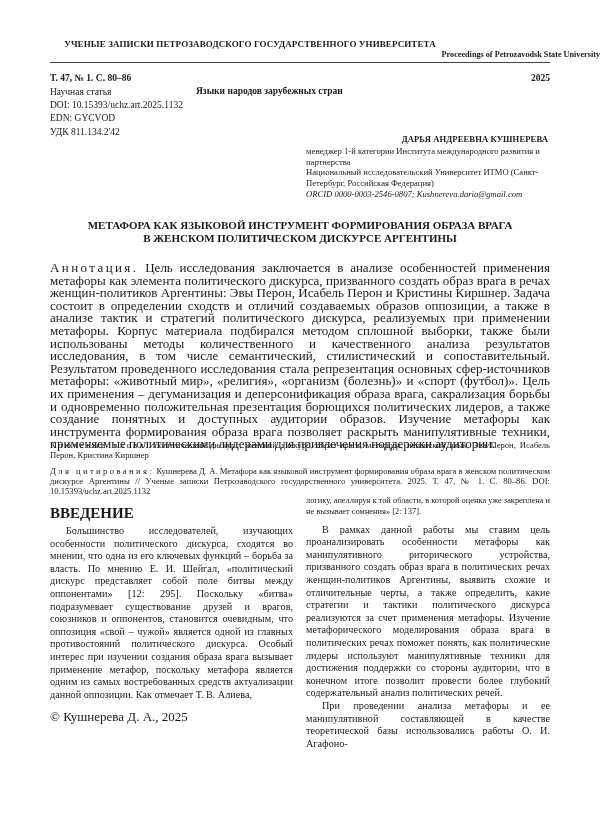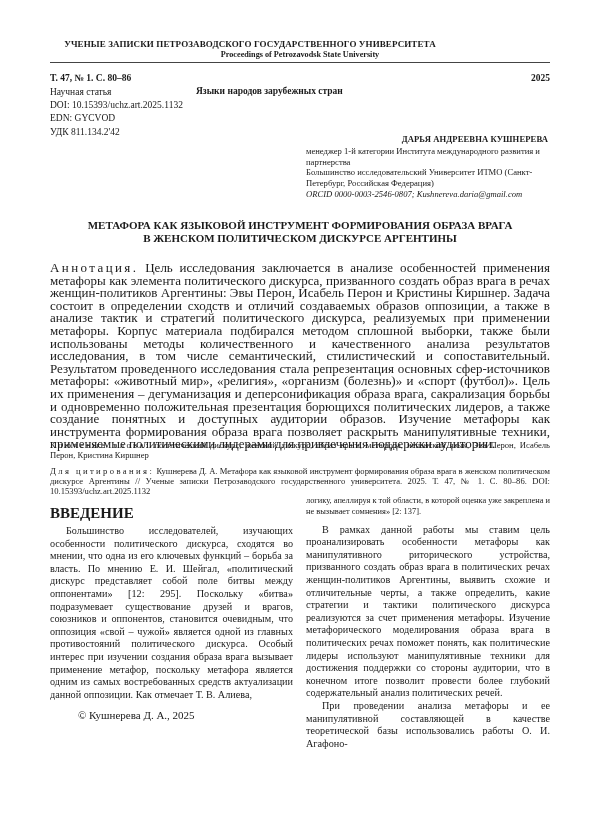--- a/index.html
+++ b/index.html
@@ -1,40 +1,40 @@
 <!DOCTYPE html>
 <html><head>
 <meta charset="utf-8">
 <style>
   html, body { margin: 0; padding: 0; background: #ffffff; }
   body { width: 600px; height: 820px; position: relative; overflow: hidden; color: #1a1a1a; font-family: "Liberation Serif", "DejaVu Serif", serif; }
   .abs { position: absolute; }
   .journal-title { top: 39px; left: 0; width: 500px; text-align: center; font-weight: bold; font-size: 9px; letter-spacing: 0.1px; }
-  .journal-sub { top: 50px; left: 0; width: 600px; text-align: center; font-weight: bold; font-size: 8.2px; }
+  .journal-sub { top: 50px; left: 0; width: 600px; text-align: right; font-weight: bold; font-size: 8.2px; }
   .rule { top: 62px; left: 50px; width: 500px; height: 1px; background: #444; }
   .vol { top: 73px; left: 50px; font-weight: bold; font-size: 9.5px; text-align: center; }
   .year { top: 73px; right: 50px; font-weight: bold; font-size: 9.5px; }
   .meta { left: 50px; font-size: 9.5px; line-height: 13.2px; top: 86px; }
   .section { top: 86px; left: 196px; font-weight: bold; font-size: 9.5px; }
   .author-block { top: 134px; left: 306px; width: 242px; font-size: 8.6px; line-height: 10.8px; }
   .author-name { text-align: right; font-weight: bold; font-size: 8.6px; letter-spacing: 0.1px; margin-bottom: 1px; }
   .orcid { font-style: italic; }
   .paper-title { top: 219px; left: 50px; width: 500px; text-align: center; font-weight: bold; font-size: 11px; line-height: 13px; }
   .abstract { top: 262px; left: 50px; width: 500px; font-size: 13px; line-height: 12.6px; text-align: justify; }
   .spaced { letter-spacing: 2.4px; }
   .kw { top: 440px; left: 50px; width: 500px; font-size: 8.6px; line-height: 10.2px; text-align: justify; }
   .cite { top: 466px; left: 50px; width: 500px; font-size: 8.6px; line-height: 10.2px; text-align: justify; }
   .col-left { top: 505px; left: 50px; width: 243px; }
   .col-right { top: 496px; left: 306px; width: 244px; }
   .h-intro { font-weight: bold; font-size: 15px; margin-bottom: 3px; }
   .p { font-size: 10.2px; line-height: 12.6px; text-align: justify; margin: 0; }
   .indent { text-indent: 16px; }
   .quote { font-size: 8.4px; line-height: 10.8px; text-align: justify; margin-top: 4px; text-indent: 12px; }
   .quote-cont { font-size: 8.4px; line-height: 10.8px; text-align: justify; margin-bottom: 6px; }
-  .copyright { margin-top: 8px; font-size: 11px; margin-left: 28px; }
+  .copyright { margin-top: 8px; font-size: 13px; }
 </style>
 </head>
 <body>
 
 <div class="abs journal-title">УЧЕНЫЕ ЗАПИСКИ ПЕТРОЗАВОДСКОГО ГОСУДАРСТВЕННОГО УНИВЕРСИТЕТА</div>
 <div class="abs journal-sub">Proceedings of Petrozavodsk State University</div>
 <div class="abs rule"></div>
 
 <div class="abs vol">Т. 47, № 1. С. 80–86</div>
 <div class="abs year">2025</div>
@@ -43,21 +43,21 @@
   <div>Научная статья</div>
   <div>DOI: 10.15393/uchz.art.2025.1132</div>
   <div>EDN: GYCVOD</div>
   <div>УДК 811.134.2'42</div>
 </div>
 <div class="abs section">Языки народов зарубежных стран</div>
 
 <div class="abs author-block">
   <div class="author-name">ДАРЬЯ АНДРЕЕВНА КУШНЕРЕВА</div>
   <div>менеджер 1-й категории Института международного развития и партнерства</div>
-  <div>Большинство исследовательский Университет ИТМО (Санкт-Петербург, Российская Федерация)</div>
+  <div>Национальный исследовательский Университет ИТМО (Санкт-Петербург, Российская Федерация)</div>
   <div class="orcid">ORCID 0000-0003-2546-0807; Kushnereva.daria@gmail.com</div>
 </div>
 
 <div class="abs paper-title">
   <div>МЕТАФОРА КАК ЯЗЫКОВОЙ ИНСТРУМЕНТ ФОРМИРОВАНИЯ ОБРАЗА ВРАГА</div>
   <div>В ЖЕНСКОМ ПОЛИТИЧЕСКОМ ДИСКУРСЕ АРГЕНТИНЫ</div>
 </div>
 
 <div class="abs abstract">
   <span class="spaced">Аннотация.</span>

